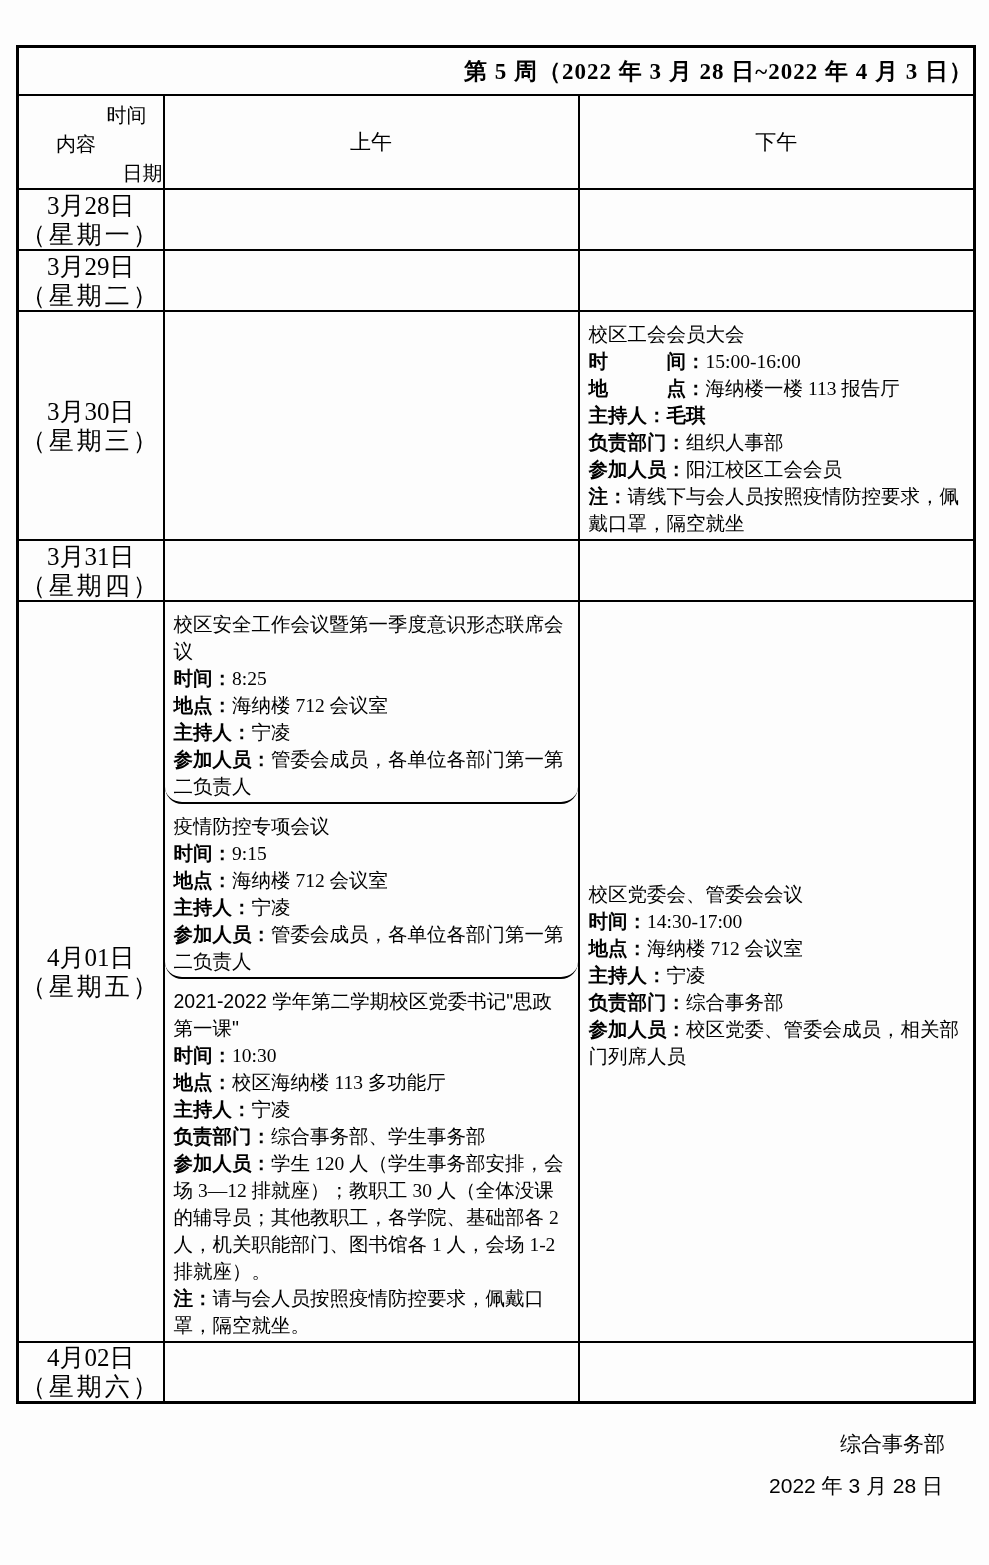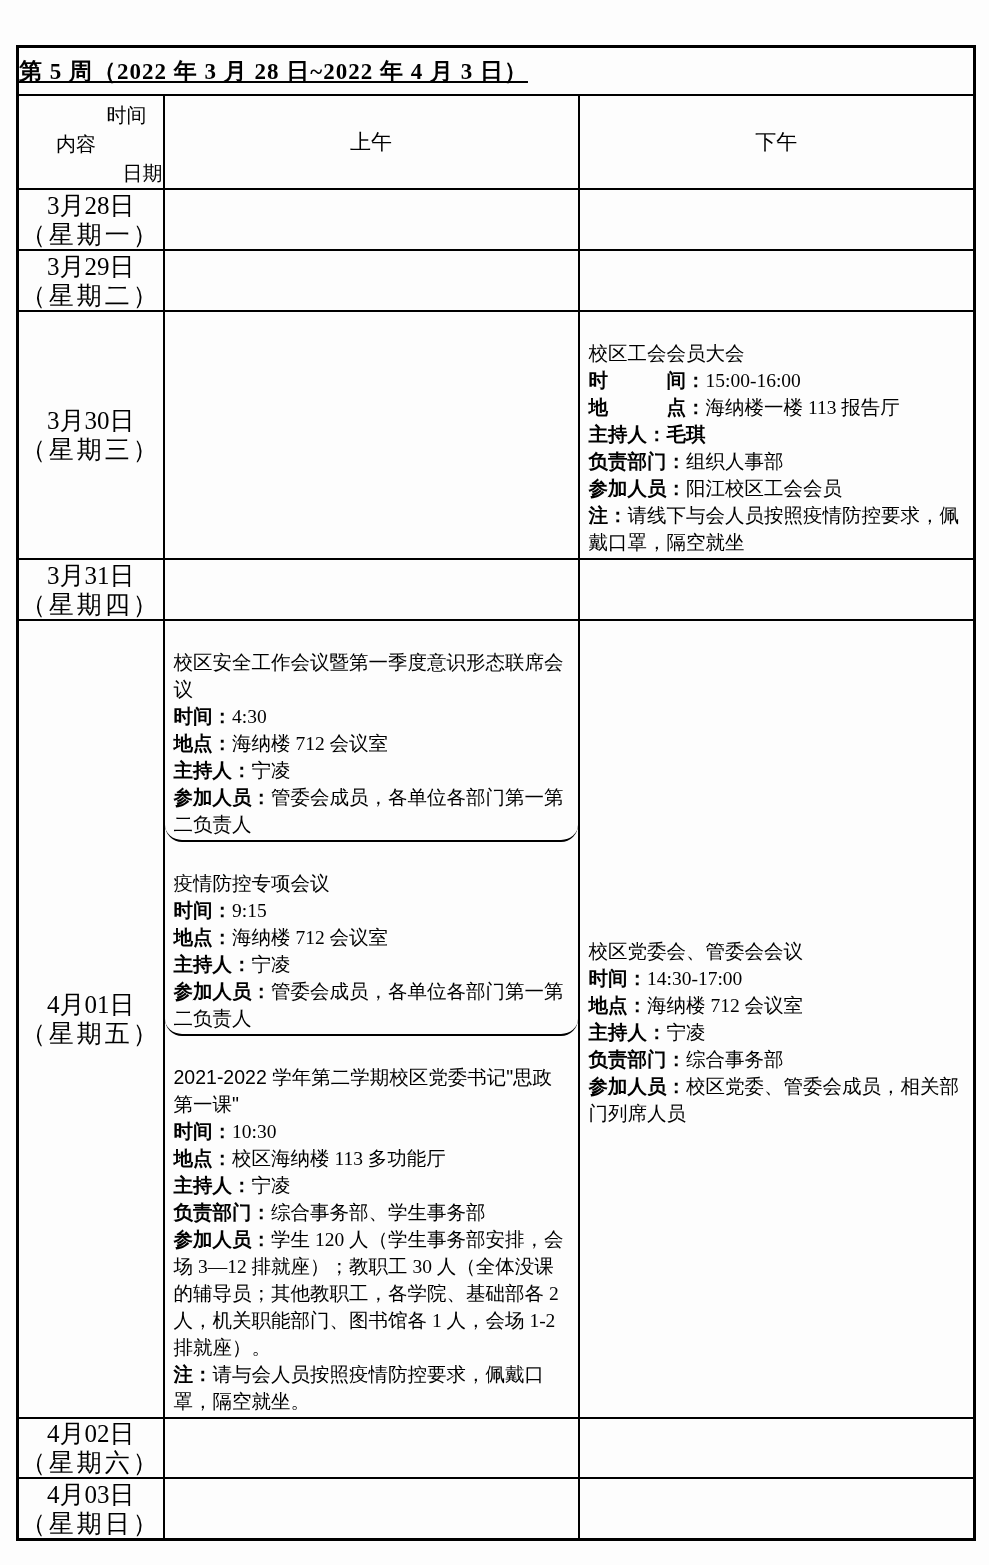--- a/index.html
+++ b/index.html
@@ -16,22 +16,22 @@
     width:957px;border:3px solid #000;
   }
   table.schedule td{
     border:2px solid #000;padding:0;vertical-align:middle;
   }
   col.c-date{width:146px;}
   col.c-am{width:415px;}
   col.c-pm{width:396px;}
 
   .title-cell{
-    height:46px;text-align:left;
-    font-weight:bold;font-size:23px;letter-spacing:1px;text-decoration:underline;
+    height:46px;text-align:right;
+    font-weight:bold;font-size:23px;letter-spacing:1px;
   }
 
   
   .header-row td{height:92px;}
   .corner-cell{vertical-align:top;font-family:"Liberation Sans","DejaVu Sans",sans-serif;font-size:20px;}
   .corner-cell .c-top{text-align:right;padding:4px 16px 0 0;line-height:29px;}
   .corner-cell .c-mid{text-align:left;padding-left:37px;line-height:29px;}
   .corner-cell .c-bot{text-align:right;padding-left:5px;line-height:29px;}
   .col-head{
     text-align:center;font-size:21px;
@@ -42,21 +42,21 @@
   .date-cell{text-align:center;font-size:25px;line-height:29px;}
   .date-cell .d-week{letter-spacing:3px;}
 
   
   tr.empty-row td{height:59px;}
   tr.row-402 td{height:55px;}
   tr.row-403 td{height:59px;}
 
   
   .ev-cell{vertical-align:top;font-size:19.5px;line-height:27px;}
-  .event{padding:16px 8px 2px 9px;margin-top:12px;}
+  .event{padding:9px 8px 2px 9px;}
   .ev-cell.pm-30 .event{min-height:211px;}
   .ev-title{font-family:"Liberation Sans","DejaVu Sans",sans-serif;}
   .field .flabel{font-weight:bold;}
   .field .fvalue.bold{font-weight:bold;}
 
   
   .am-split{padding:0;vertical-align:top;}
   .subcell{border-bottom:2px solid #000;border-radius:17px;}
   .subcell:last-child{border-bottom:none;}
   .sub-1{min-height:188px;}
@@ -153,21 +153,21 @@
     <tr>
       <td class="date-cell">
         <div class="d-date">4月01日</div>
         <div class="d-week">（星期五）</div>
       </td>
       <td class="ev-cell am-split">
 
         <div class="subcell sub-1">
           <div class="event">
             <div class="ev-title">校区安全工作会议暨第一季度意识形态联席会议</div>
-            <div class="field"><span class="flabel">时间：</span><span class="fvalue">4:30</span></div>
+            <div class="field"><span class="flabel">时间：</span><span class="fvalue">8:25</span></div>
             <div class="field"><span class="flabel">地点：</span><span class="fvalue">海纳楼 712 会议室</span></div>
             <div class="field"><span class="flabel">主持人：</span><span class="fvalue">宁凌</span></div>
             <div class="field"><span class="flabel">参加人员：</span><span class="fvalue">管委会成员，各单位各部门第一第二负责人</span></div>
           </div>
         </div>
 
         <div class="subcell sub-2">
           <div class="event">
             <div class="ev-title">疫情防控专项会议</div>
             <div class="field"><span class="flabel">时间：</span><span class="fvalue">9:15</span></div>
@@ -204,28 +204,20 @@
 
     <tr class="empty-row row-402">
       <td class="date-cell">
         <div class="d-date">4月02日</div>
         <div class="d-week">（星期六）</div>
       </td>
       <td class="ev-cell"></td>
       <td class="ev-cell"></td>
     </tr>
 
-    <tr class="empty-row row-403">
-      <td class="date-cell">
-        <div class="d-date">4月03日</div>
-        <div class="d-week">（星期日）</div>
-      </td>
-      <td class="ev-cell"></td>
-      <td class="ev-cell"></td>
-    </tr>
 
   </tbody>
     </table>
 
   <div class="sig">综合事务部</div>
   <div class="sigdate">2022 年 3 月 28 日</div>
 
 </div>
 
 </body></html>

